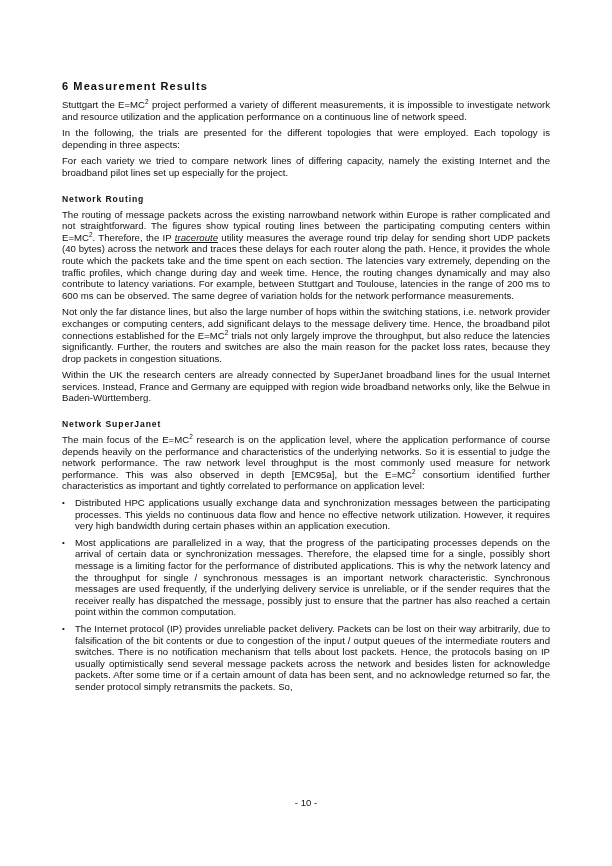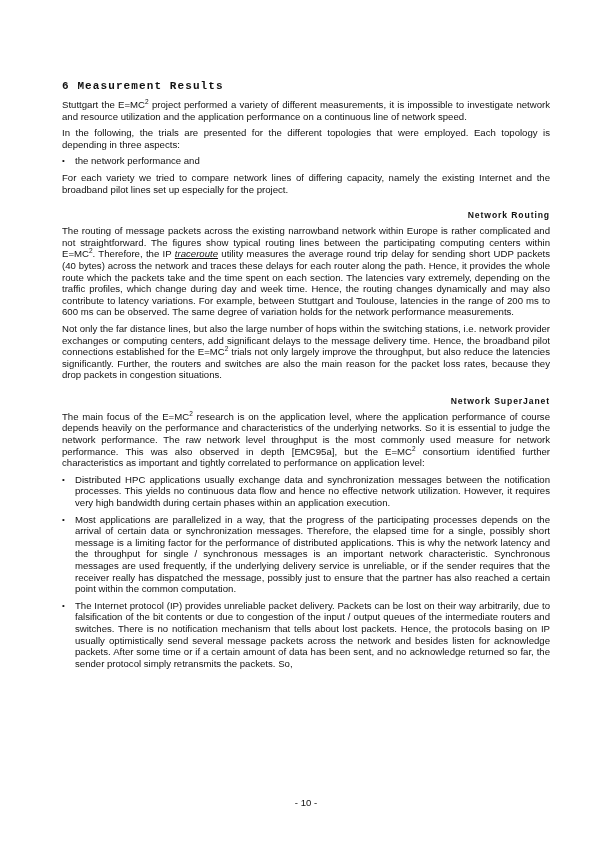--- a/index.html
+++ b/index.html
@@ -1,52 +1,52 @@
 <!DOCTYPE html>
 <html><head>
 <meta charset="utf-8">
 <style>
   html, body { margin:0; padding:0; background:#ffffff; }
   body { width:612px; height:866px; position:relative; overflow:hidden;
          font-family:"Liberation Sans", sans-serif; color:#111; }
   .page { position:absolute; left:62px; top:80px; width:488px; }
-  h1 { font-size:11px; font-weight:bold; letter-spacing:1.1px; margin:0 0 6px 0; line-height:13px;font-family:Liberation Mono, monospace; }
-  h2 { font-size:8.6px; font-weight:bold; letter-spacing:0.9px; margin:14px 0 4px 0; line-height:12px;text-align:right; }
+  h1 { font-size:11px; font-weight:bold; letter-spacing:1.1px; margin:0 0 6px 0; line-height:13px; }
+  h2 { font-size:8.6px; font-weight:bold; letter-spacing:0.9px; margin:14px 0 4px 0; line-height:12px; }
   p { font-size:9.6px; line-height:11.6px; margin:0 0 5px 0; }
   p.j { text-align:justify; }
   ul { list-style:none; padding:0; margin:0 0 5px 0; }
   li { font-size:9.6px; line-height:11.6px; position:relative; padding-left:13px; margin:0 0 5px 0; }
   li.j { text-align:justify; }
   li::before { content:"•"; position:absolute; left:0; top:0; font-size:8px; }
   sup { font-size:6.5px; vertical-align:4px; line-height:0; }
   em { font-style:italic;text-decoration:underline; }
   .footer { position:absolute; left:0; width:612px; top:797px; text-align:center; font-size:9.6px; }
 </style>
 </head>
 <body>
 
 <div class="page">
   <h1>6 Measurement Results</h1>
 
   <p class="j"><span>Stuttgart the E=MC</span><sup>2</sup><span> project performed a variety of different measurements, it is impossible to investigate network and resource utilization and the application performance on a continuous line of network speed.</span></p>
   <p class="j">In the following, the trials are presented for the different topologies that were employed. Each topology is depending in three aspects:</p>
 
   <ul>
-    <li>the network performance and</li>
   </ul>
 
   <p class="j">For each variety we tried to compare network lines of differing capacity, namely the existing Internet and the broadband pilot lines set up especially for the project.</p>
 
   <h2>Network Routing</h2>
   <p class="j"><span>The routing of message packets across the existing narrowband network within Europe is rather complicated and not straightforward. The figures show typical routing lines between the participating computing centers within E=MC</span><sup>2</sup><span>. Therefore, the IP </span><em>traceroute</em><span> utility measures the average round trip delay for sending short UDP packets (40 bytes) across the network and traces these delays for each router along the path. Hence, it provides the whole route which the packets take and the time spent on each section. The latencies vary extremely, depending on the traffic profiles, which change during day and week time. Hence, the routing changes dynamically and may also contribute to latency variations. For example, between Stuttgart and Toulouse, latencies in the range of 200 ms to 600 ms can be observed. The same degree of variation holds for the network performance measurements.</span></p>
   <p class="j"><span>Not only the far distance lines, but also the large number of hops within the switching stations, i.e. network provider exchanges or computing centers, add significant delays to the message delivery time. Hence, the broadband pilot connections established for the E=MC</span><sup>2</sup><span> trials not only largely improve the throughput, but also reduce the latencies significantly. Further, the routers and switches are also the main reason for the packet loss rates, because they drop packets in congestion situations.</span></p>
+  <p class="j">Within the UK the research centers are already connected by SuperJanet broadband lines for the usual Internet services. Instead, France and Germany are equipped with region wide broadband networks only, like the Belwue in Baden-Württemberg.</p>
 
   <h2>Network SuperJanet</h2>
   <p class="j"><span>The main focus of the E=MC</span><sup>2</sup><span> research is on the application level, where the application performance of course depends heavily on the performance and characteristics of the underlying networks. So it is essential to judge the network performance. The raw network level throughput is the most commonly used measure for network performance. This was also observed in depth [EMC95a], but the E=MC</span><sup>2</sup><span> consortium identified further characteristics as important and tightly correlated to performance on application level:</span></p>
 
   <ul>
-    <li class="j">Distributed HPC applications usually exchange data and synchronization messages between the notification processes. This yields no continuous data flow and hence no effective network utilization. However, it requires very high bandwidth during certain phases within an application execution.</li>
+    <li class="j">Distributed HPC applications usually exchange data and synchronization messages between the participating processes. This yields no continuous data flow and hence no effective network utilization. However, it requires very high bandwidth during certain phases within an application execution.</li>
     <li class="j">Most applications are parallelized in a way, that the progress of the participating processes depends on the arrival of certain data or synchronization messages. Therefore, the elapsed time for a single, possibly short message is a limiting factor for the performance of distributed applications. This is why the network latency and the throughput for single / synchronous messages is an important network characteristic. Synchronous messages are used frequently, if the underlying delivery service is unreliable, or if the sender requires that the receiver really has dispatched the message, possibly just to ensure that the partner has also reached a certain point within the common computation.</li>
     <li class="j">The Internet protocol (IP) provides unreliable packet delivery. Packets can be lost on their way arbitrarily, due to falsification of the bit contents or due to congestion of the input / output queues of the intermediate routers and switches. There is no notification mechanism that tells about lost packets. Hence, the protocols basing on IP usually optimistically send several message packets across the network and besides listen for acknowledge packets. After some time or if a certain amount of data has been sent, and no acknowledge returned so far, the sender protocol simply retransmits the packets. So,</li>
   </ul>
 </div>
 
 <div class="footer">- 10 -</div>
 
 </body></html>

